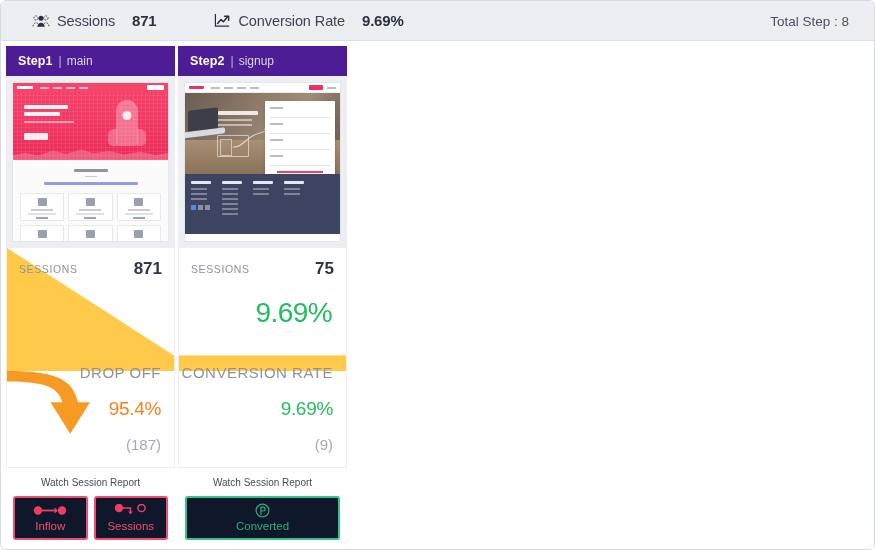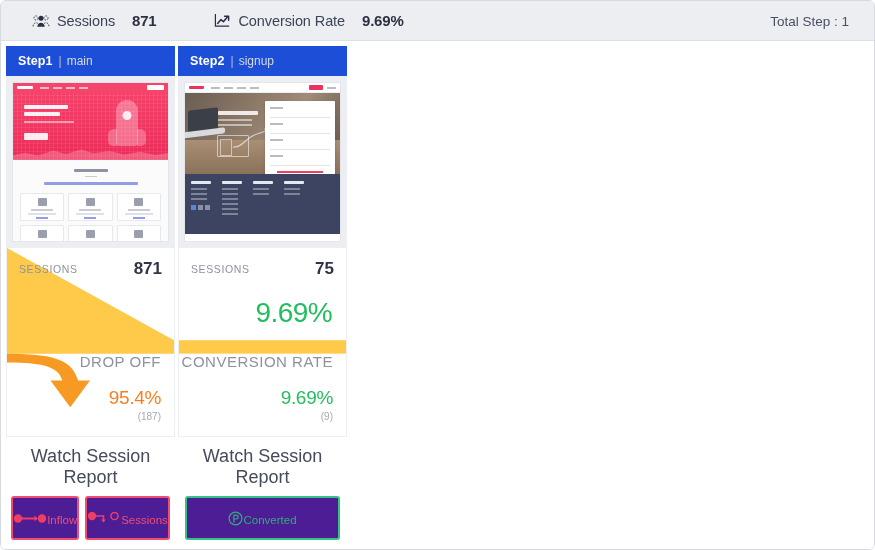--- a/index.html
+++ b/index.html
@@ -58,21 +58,21 @@
     width: 169px;
     margin-right: 3px;
     display: flex; flex-direction: column;
     position: relative;
     background: transparent;
   }
 
   
   .step-head {
     height: 30px;
-    background: #1d4ed8;
+    background: #4c1d95;
     display: flex; align-items: center;
     padding-left: 12px;
     color: #ffffff;
   }
   .step-name { font-size: 12.5px; font-weight: bold; letter-spacing: 0.1px; }
   .step-sep { font-size: 12px; color: #b9bdc8; margin: 0 5px 0 6px; }
   .step-page { font-size: 12px; color: #d7dae1; }
 
   
   .thumb-box {
@@ -233,43 +233,43 @@
   .big-pct.green { color: #22bd5f; }
 
   .rate-block {
     margin-top: auto; padding: 0 13px 0 0;
     text-align: right; position: relative; z-index: 3;
   }
   .rate-label { font-size: 15px; color: #8d92a0; letter-spacing: .5px; }
   .rate-val { font-size: 19px; margin-top: 17px; letter-spacing: -0.3px; }
   .rate-val.orange { color: #f5801f; }
   .rate-val.green { color: #22bd5f; }
-  .rate-count { font-size: 10px; color: #a5a9b4; margin-top: 2px; }
+  .rate-count { font-size: 15px; color: #a5a9b4; margin-top: 16px; }
   .rate-pad { height: 14px; }
 
   
   .funnel-svg {
     position: absolute; left: 0; top: 0;
     width: 100%; height: 100%;
     pointer-events: none; z-index: 1;
   }
 
   
   .watch {
     background: #ffffff;
     border-top: 1px solid #eceef1;
     padding: 9px 7px 10px;
     text-align: center;
   }
-  .watch-title { font-size: 18px; color: #454b5c; margin-bottom: 8px; }
+  .watch-title { font-size: 10px; color: #454b5c; margin-bottom: 8px; }
   .btn-row { display: flex; gap: 6px; justify-content: center; }
   .rbtn {
     flex: 1; height: 44px; border-radius: 3px;
-    background: #4c1d95;
-    display: flex; flex-direction: row;
+    background: #0f172a;
+    display: flex; flex-direction: column;
     align-items: center; justify-content: center;
     cursor: pointer;
   }
   .rbtn.pink { border: 2px solid #ef4e72; }
   .rbtn.green { border: 2px solid #35c287; }
   .rbtn-label { font-size: 11.5px; margin-top: 3px; }
   .rbtn.pink .rbtn-label { color: #ef4e72; }
   .rbtn.green .rbtn-label { color: #2fae79; }
   .rbtn-ico { height: 13px; display: flex; align-items: center; }
 </style>
@@ -300,21 +300,21 @@
         <svg width="17" height="15" viewBox="0 0 17 15">
           <path d="M1.4 1v12.1h13.8" fill="none" stroke="#2b3040" stroke-width="1.2"></path>
           <path d="M3.6 10.4 7 6.6l2.4 2.1 4.1-5" fill="none" stroke="#2b3040" stroke-width="1.5" stroke-linejoin="round" stroke-linecap="round"></path>
           <path d="M10.6 3.2h4v4" fill="none" stroke="#2b3040" stroke-width="1.5" stroke-linejoin="round" stroke-linecap="round"></path>
         </svg>
       </span>
       <span class="metric-label">Conversion Rate</span>
       <span class="metric-value">9.69%</span>
     </div>
 
-    <div class="total-step">Total Step : 1</div>
+    <div class="total-step">Total Step : 8</div>
   </div>
 
   <div class="board">
 
     <div class="step-col">
 
       <div class="step-head">
         <span class="step-name">Step1</span>
         <span class="step-sep">|</span>
         <span class="step-page">main</span>

